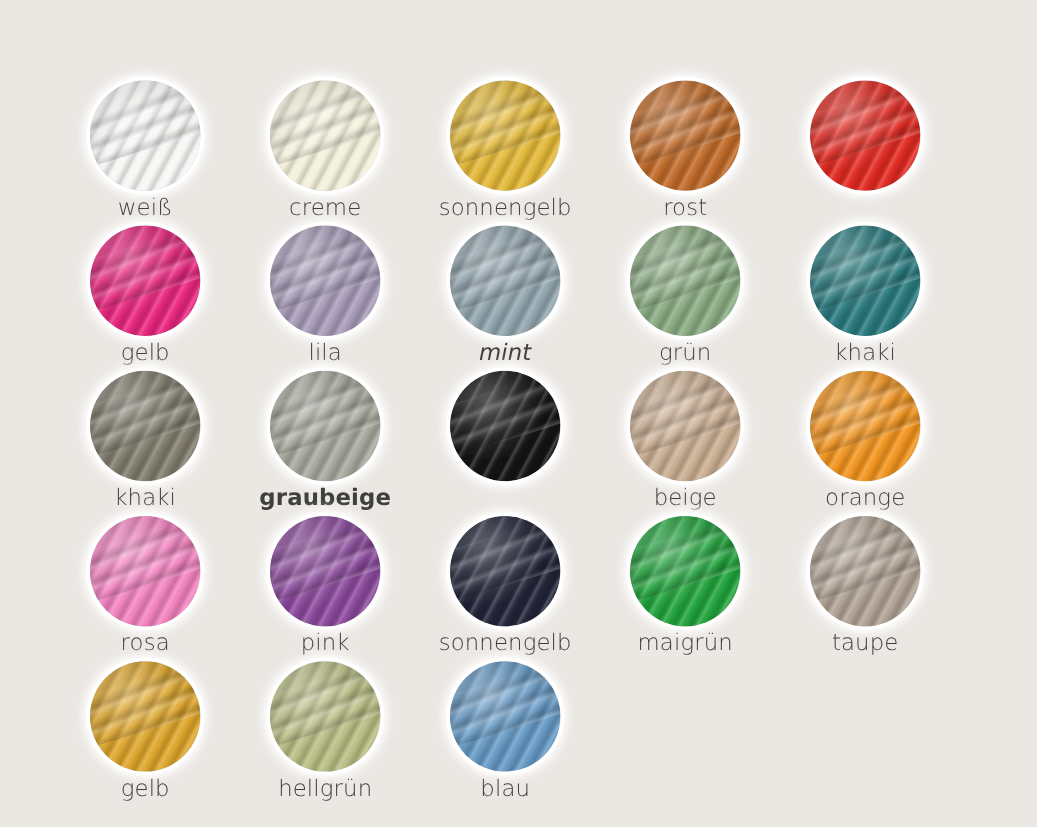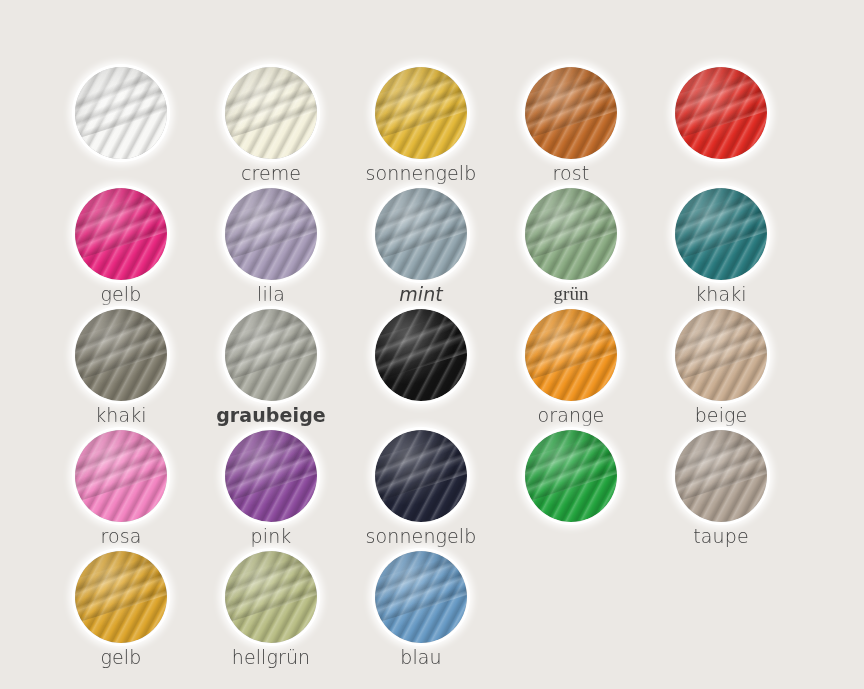--- a/index.html
+++ b/index.html
@@ -144,20 +144,21 @@
 <div id="palette-board" style="background: rgb(235, 232, 228);">
   <div class="swatch-grid">
       <div class="swatch-cell">
         <div class="swatch-ring" style="background: rgb(255, 255, 255);"></div>
         <div class="swatch-ball">
           <div class="yarn-base" style="background: rgb(247, 247, 245);"></div>
           <div class="yarn-strands"></div>
           <div class="yarn-wrap"></div>
           <div class="yarn-shade"></div>
         </div>
+        <div class="swatch-label" style="color: rgb(63, 63, 63);">weiß</div>
       </div>
       <div class="swatch-cell">
         <div class="swatch-ring" style="background: rgb(255, 255, 255);"></div>
         <div class="swatch-ball">
           <div class="yarn-base" style="background: rgb(244, 241, 220);"></div>
           <div class="yarn-strands"></div>
           <div class="yarn-wrap"></div>
           <div class="yarn-shade"></div>
         </div>
         <div class="swatch-label" style="color: rgb(63, 63, 63);">creme</div>
@@ -223,21 +224,21 @@
         <div class="swatch-label" style="color: rgb(63, 63, 63); font-style: italic;">mint</div>
       </div>
       <div class="swatch-cell">
         <div class="swatch-ring" style="background: rgb(255, 255, 255);"></div>
         <div class="swatch-ball">
           <div class="yarn-base" style="background: rgb(138, 171, 130);"></div>
           <div class="yarn-strands"></div>
           <div class="yarn-wrap"></div>
           <div class="yarn-shade"></div>
         </div>
-        <div class="swatch-label" style="color: rgb(63, 63, 63); font-family: Liberation Serif, serif;">grün</div>
+        <div class="swatch-label" style="color: rgb(63, 63, 63);">grün</div>
       </div>
       <div class="swatch-cell">
         <div class="swatch-ring" style="background: rgb(255, 255, 255);"></div>
         <div class="swatch-ball">
           <div class="yarn-base" style="background: rgb(42, 122, 126);"></div>
           <div class="yarn-strands"></div>
           <div class="yarn-wrap"></div>
           <div class="yarn-shade"></div>
         </div>
         <div class="swatch-label" style="color: rgb(63, 63, 63);">khaki</div>
@@ -267,40 +268,40 @@
         <div class="swatch-ball">
           <div class="yarn-base" style="background: rgb(20, 20, 20);"></div>
           <div class="yarn-strands"></div>
           <div class="yarn-wrap"></div>
           <div class="yarn-shade"></div>
         </div>
       </div>
       <div class="swatch-cell">
         <div class="swatch-ring" style="background: rgb(255, 255, 255);"></div>
         <div class="swatch-ball">
+          <div class="yarn-base" style="background: rgb(201, 173, 145);"></div>
+          <div class="yarn-strands"></div>
+          <div class="yarn-wrap"></div>
+          <div class="yarn-shade"></div>
+        </div>
+        <div class="swatch-label" style="color: rgb(63, 63, 63);">beige</div>
+      </div>
+      <div class="swatch-cell">
+        <div class="swatch-ring" style="background: rgb(255, 255, 255);"></div>
+        <div class="swatch-ball">
           <div class="yarn-base" style="background: rgb(241, 148, 31);"></div>
           <div class="yarn-strands"></div>
           <div class="yarn-wrap"></div>
           <div class="yarn-shade"></div>
         </div>
         <div class="swatch-label" style="color: rgb(63, 63, 63);">orange</div>
       </div>
       <div class="swatch-cell">
         <div class="swatch-ring" style="background: rgb(255, 255, 255);"></div>
         <div class="swatch-ball">
-          <div class="yarn-base" style="background: rgb(201, 173, 145);"></div>
-          <div class="yarn-strands"></div>
-          <div class="yarn-wrap"></div>
-          <div class="yarn-shade"></div>
-        </div>
-        <div class="swatch-label" style="color: rgb(63, 63, 63);">beige</div>
-      </div>
-      <div class="swatch-cell">
-        <div class="swatch-ring" style="background: rgb(255, 255, 255);"></div>
-        <div class="swatch-ball">
           <div class="yarn-base" style="background: rgb(242, 131, 192);"></div>
           <div class="yarn-strands"></div>
           <div class="yarn-wrap"></div>
           <div class="yarn-shade"></div>
         </div>
         <div class="swatch-label" style="color: rgb(63, 63, 63);">rosa</div>
       </div>
       <div class="swatch-cell">
         <div class="swatch-ring" style="background: rgb(255, 255, 255);"></div>
         <div class="swatch-ball">
@@ -322,20 +323,21 @@
         <div class="swatch-label" style="color: rgb(63, 63, 63);">sonnengelb</div>
       </div>
       <div class="swatch-cell">
         <div class="swatch-ring" style="background: rgb(255, 255, 255);"></div>
         <div class="swatch-ball">
           <div class="yarn-base" style="background: rgb(34, 163, 61);"></div>
           <div class="yarn-strands"></div>
           <div class="yarn-wrap"></div>
           <div class="yarn-shade"></div>
         </div>
+        <div class="swatch-label" style="color: rgb(63, 63, 63);">maigrün</div>
       </div>
       <div class="swatch-cell">
         <div class="swatch-ring" style="background: rgb(255, 255, 255);"></div>
         <div class="swatch-ball">
           <div class="yarn-base" style="background: rgb(176, 162, 148);"></div>
           <div class="yarn-strands"></div>
           <div class="yarn-wrap"></div>
           <div class="yarn-shade"></div>
         </div>
         <div class="swatch-label" style="color: rgb(63, 63, 63);">taupe</div>

